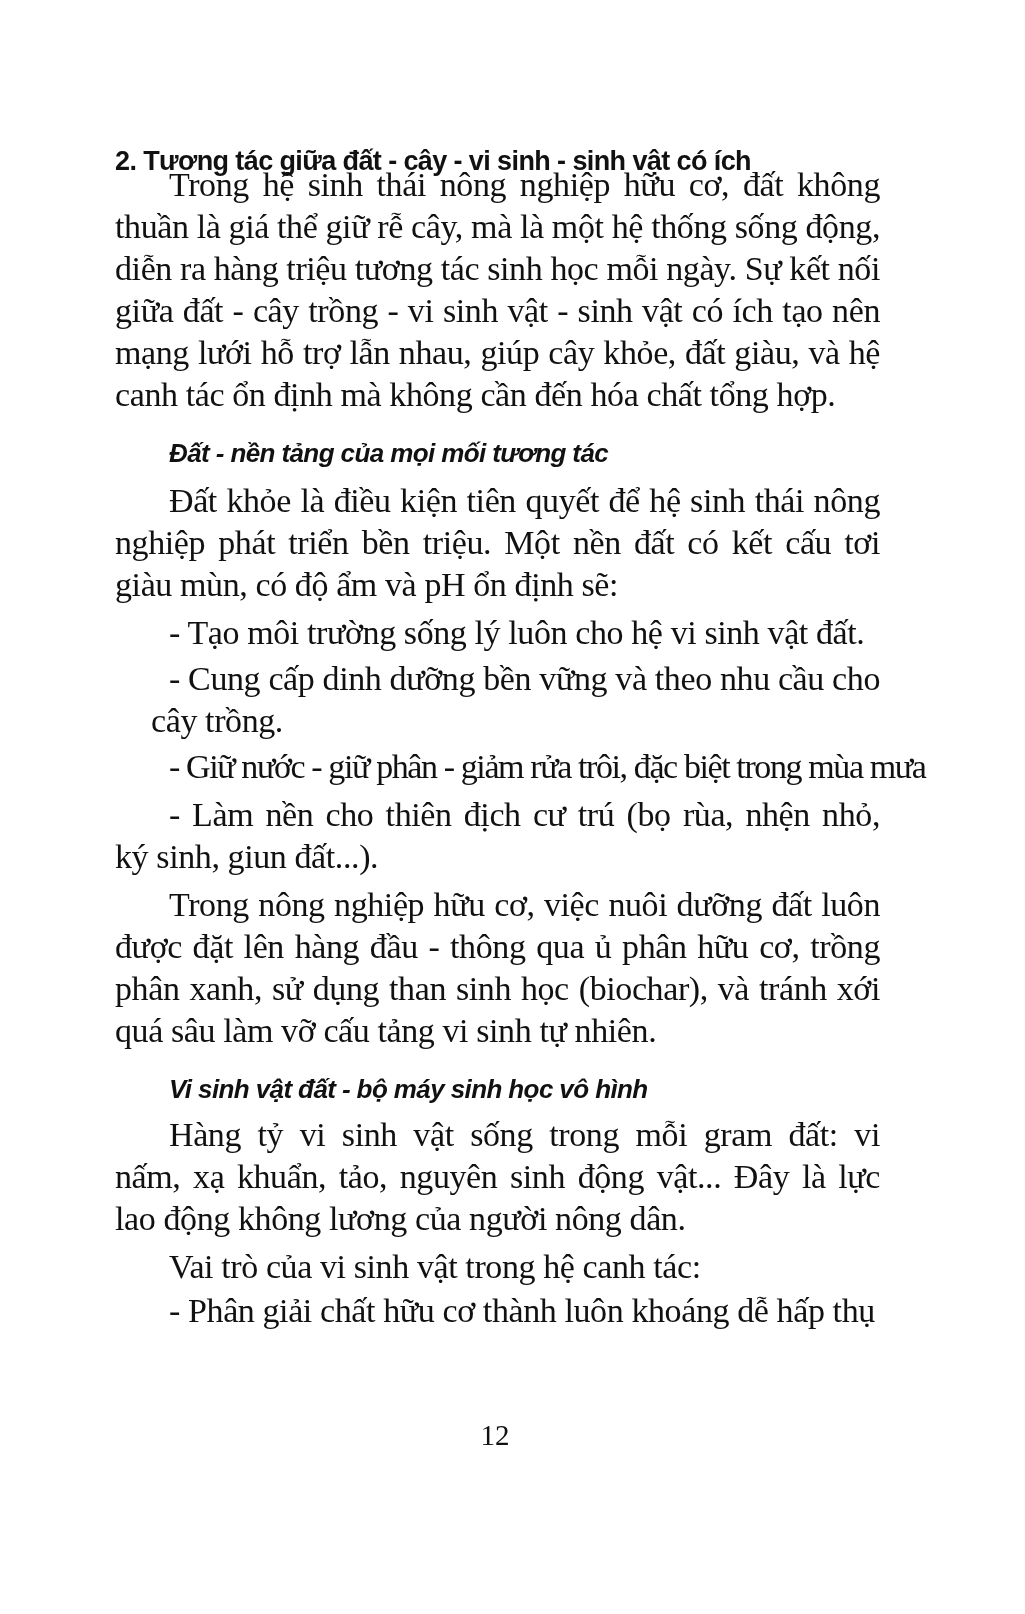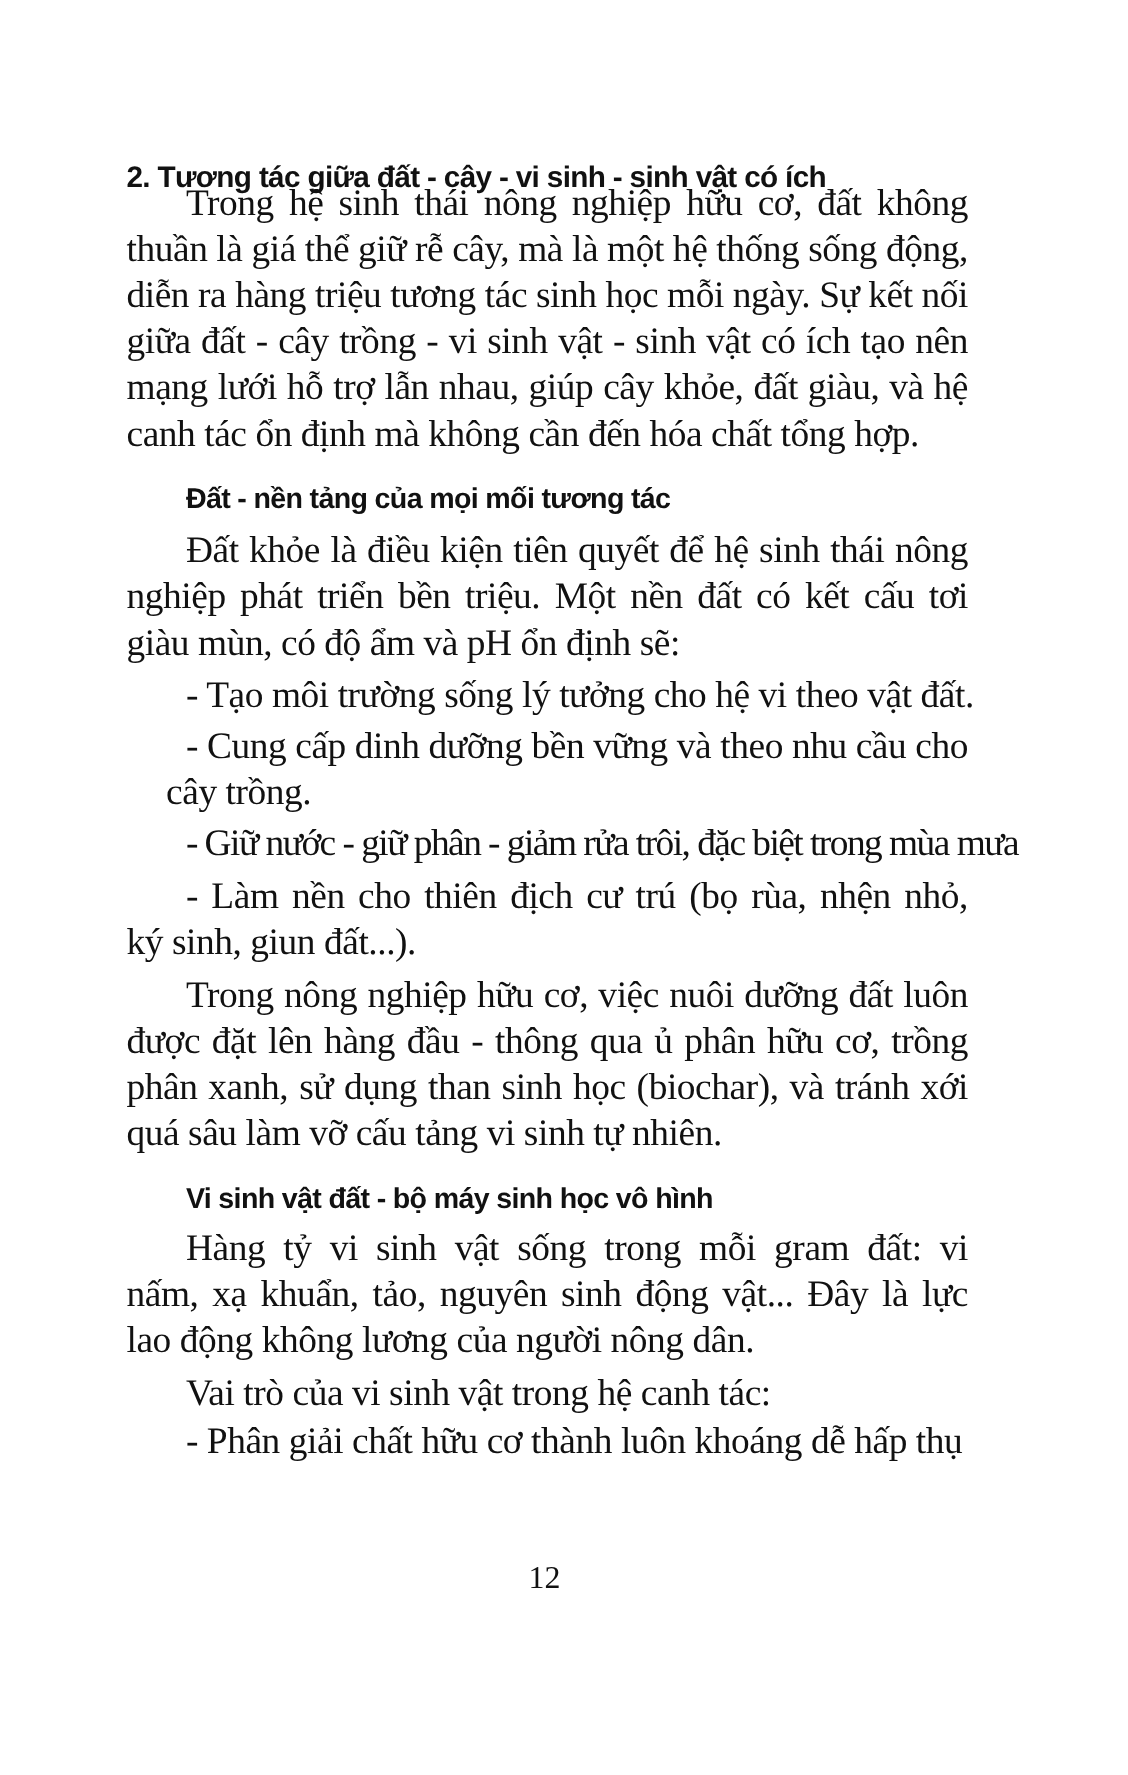--- a/index.html
+++ b/index.html
@@ -50,20 +50,21 @@
     .heading {
       font-family: "Liberation Sans", "DejaVu Sans", sans-serif;
       font-weight: bold;
       font-size: 27px;
       letter-spacing: -0.6px;
       margin-top: 24px;
     }
     .subheading {
       font-family: "Liberation Sans", "DejaVu Sans", sans-serif;
       font-weight: bold;
+      font-style: italic;
       font-size: 26px;
       letter-spacing: -0.6px;
     }
     .page-number {
       position: absolute;
       left: 0;
       width: 990px;
       top: 1415px;
       text-align: center;
       font-size: 29px;
@@ -84,21 +85,21 @@
     <div class="line justify" style="top:178px;">giữa đất - cây trồng - vi sinh vật - sinh vật có ích tạo nên một</div>
     <div class="line justify" style="top:220px;">mạng lưới hỗ trợ lẫn nhau, giúp cây khỏe, đất giàu, và hệ</div>
     <div class="line" style="top:262px;">canh tác ổn định mà không cần đến hóa chất tổng hợp.</div>
 
     <div class="line indent subheading" style="top:320px;">Đất - nền tảng của mọi mối tương tác</div>
 
     <div class="line indent justify" style="top:368px;">Đất khỏe là điều kiện tiên quyết để hệ sinh thái nông</div>
     <div class="line justify" style="top:410px;">nghiệp phát triển bền triệu. Một nền đất có kết cấu tơi xốp,</div>
     <div class="line" style="top:452px;">giàu mùn, có độ ẩm và pH ổn định sẽ:</div>
 
-    <div class="line indent" style="top:500px;">- Tạo môi trường sống lý tưởng cho hệ vi theo vật đất.</div>
+    <div class="line indent" style="top:500px;">- Tạo môi trường sống lý luôn cho hệ vi sinh vật đất.</div>
     <div class="line indent justify" style="top:546px;">- Cung cấp dinh dưỡng bền vững và theo nhu cầu cho</div>
     <div class="line" style="top:588px;margin-left:36px;">cây trồng.</div>
     <div class="line indent" style="top:634px; letter-spacing:-1.4px;">- Giữ nước - giữ phân - giảm rửa trôi, đặc biệt trong mùa mưa</div>
     <div class="line indent justify" style="top:682px;">- Làm nền cho thiên địch cư trú (bọ rùa, nhện nhỏ, ong</div>
     <div class="line" style="top:724px;">ký sinh, giun đất...).</div>
 
     <div class="line indent justify" style="top:772px;">Trong nông nghiệp hữu cơ, việc nuôi dưỡng đất luôn</div>
     <div class="line justify" style="top:814px;">được đặt lên hàng đầu - thông qua ủ phân hữu cơ, trồng cây</div>
     <div class="line justify" style="top:856px;">phân xanh, sử dụng than sinh học (biochar), và tránh xới đất</div>
     <div class="line" style="top:898px;">quá sâu làm vỡ cấu tảng vi sinh tự nhiên.</div>

